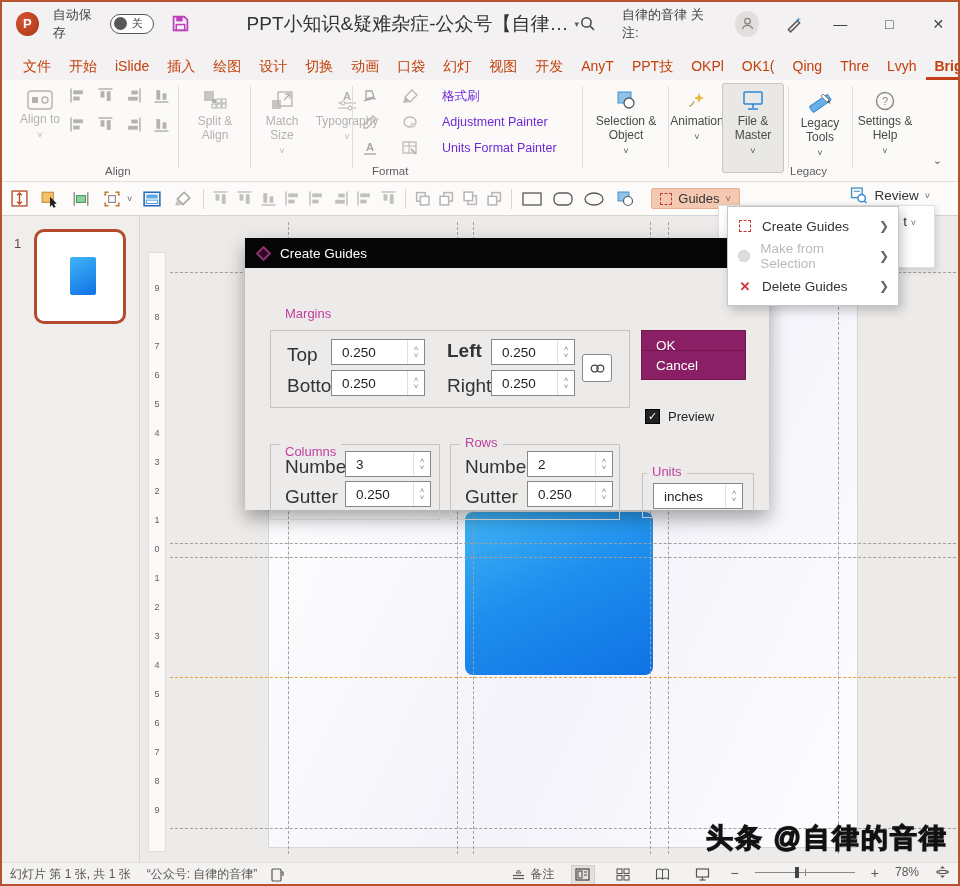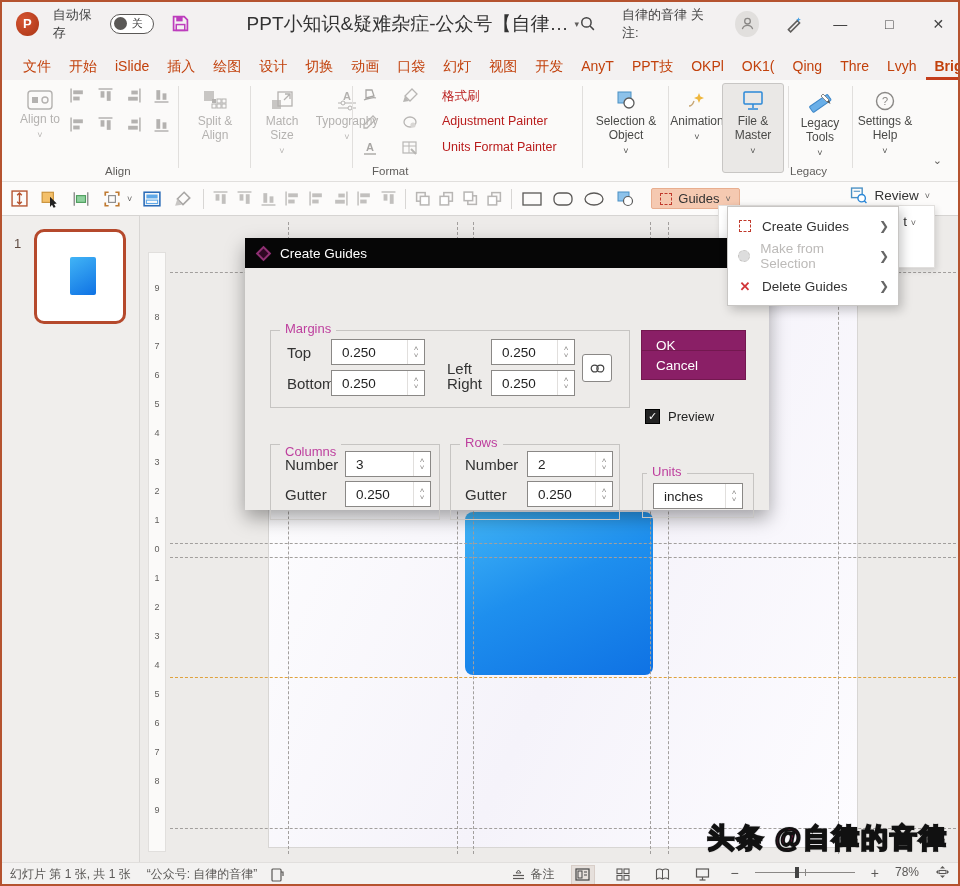--- a/index.html
+++ b/index.html
@@ -30,21 +30,21 @@
   
   .ribbon { position:absolute; left:0; top:80px; width:960px; height:102px; background:#FBFAF9; border-bottom:1px solid #E1DFDD; }
   .rb-sep { position:absolute; top:6px; width:1px; height:82px; background:#E1DFDD; }
   .bigbtn { position:absolute; top:6px; display:flex; flex-direction:column; align-items:center; gap:3px; font-size:12px; line-height:1.15; text-align:center; padding-top:4px; }
   .bigbtn.disabled { color:#B4B2B0; }
   .bigbtn.enabled { color:#4a4a48; }
   .bigbtn .cv { font-size:9px; color:inherit; }
   .selbox { position:absolute; left:722px; top:3px; width:62px; height:90px; background:#EAE8E6; border:1px solid #C8C6C4; border-radius:3px; }
   .grp-label { position:absolute; top:85px; font-size:11.5px; color:#605E5C; }
   .icongrid { position:absolute; left:70px; top:8px; width:104px; display:grid; grid-template-columns:repeat(4,1fr); grid-row-gap:14px; grid-column-gap:8px; color:#B4B2B0; }
-  .fmt-row { position:absolute; left:362px; display:flex; gap:24px; font-size:12.5px; color:#b91c1c; }
+  .fmt-row { position:absolute; left:362px; display:flex; align-items:center; gap:24px; font-size:12.5px; color:#6d28d9; }
   .alicon { width:15px; height:15px; color:inherit; }
 
   
   .qbar { position:absolute; left:0; top:182px; width:960px; height:34px; background:#FCFBFA; border-bottom:1px solid #D6D4D2; display:flex; align-items:center; padding:0 8px; gap:9px; }
   .qicon { width:22px; height:22px; display:flex; align-items:center; justify-content:center; }
   .qsep { width:1px; height:20px; background:#D8D6D4; }
   .guides-btn { display:flex; align-items:center; gap:6px; background:#F5C9B1; border:1px solid #E8AE8F; border-radius:2px; padding:2px 8px; font-size:13px; color:#333; margin-left:6px; }
   .dash-red { width:12px; height:12px; border:1.5px dashed #C0392B; position:relative; }
   .review-btn { position:absolute; right:30px; top:5px; display:flex; align-items:center; gap:6px; font-size:13.5px; color:#333; }
 
@@ -60,30 +60,30 @@
   .thumb .mini { position:absolute; left:33px; top:25px; width:26px; height:38px; border-radius:2px; background:linear-gradient(150deg,#41B4F6,#0F72E4); }
 
   .canvas { position:absolute; left:140px; top:0; width:820px; height:646px; background:#EDEBE9; }
   .ruler { position:absolute; left:8px; top:36px; width:18px; height:600px; background:#FBFAF9; border:1px solid #E1DFDD; }
   .ruler span { position:absolute; left:0; width:16px; text-align:center; font-size:9px; color:#605E5C; }
   .slide { position:absolute; left:128px; top:36px; width:590px; height:596px; background:linear-gradient(115deg,#ffffff 0%, #f5f3fa 55%, #fdfcff 100%); border:1px solid #D8D6D4; z-index:1; }
   .shape-blue { position:absolute; left:325px; top:296px; width:188px; height:163px; border-radius:8px; background:linear-gradient(155deg,#41B4F6 0%,#1E8FEE 45%,#0F72E4 100%); z-index:2; }
   .vguide { position:absolute; top:6px; bottom:8px; width:0; border-left:1px dashed #A29F9D; z-index:3; }
   .hguide { position:absolute; left:30px; right:4px; height:0; border-top:1px dashed #A29F9D; z-index:3; }
   .hguide.orange { border-top:1px dashed #E0A23C; }
-  .watermark { position:absolute; right:12px; bottom:6px; z-index:4; font-size:27px; font-weight:bold; letter-spacing:2px; color:#be185d; -webkit-text-stroke:2px #111; text-shadow:0 0 2px #000; }
+  .watermark { position:absolute; right:12px; bottom:6px; z-index:4; font-size:27px; font-weight:normal; letter-spacing:2px; color:#404040; -webkit-text-stroke:2px #111; text-shadow:0 0 2px #000; }
 
   
   .dialog { position:absolute; left:245px; top:238px; width:524px; height:272px; z-index:50; box-shadow:0 8px 18px rgba(0,0,0,.35); }
   .dlg-title { height:30px; background:#060606; color:#fff; font-size:13.5px; display:flex; align-items:center; padding-left:13px; gap:11px; }
   .diamond { width:11px; height:11px; background:#2E0823; border:2.5px solid #8E3072; transform:rotate(45deg); }
   .dlg-body { position:relative; height:242px; background:#EDEBE9; }
   .group { position:absolute; border:1px solid #C6C4C2; }
   .group-label { position:absolute; top:-9px; left:10px; padding:0 5px; background:#EDEBE9; color:#BE3F9E; font-size:13px; }
-  .flabel { position:absolute; font-size:15px; color:#333; }
+  .flabel { position:absolute; font-size:19px; color:#333; }
   .spin { position:absolute; height:26px; background:#fff; border:1px solid #8A8886; display:flex; }
   .spin .val { flex:1; font-size:13.5px; color:#222; display:flex; align-items:center; padding-left:10px; }
   .spin .btns { width:17px; border-left:1px solid #E1DFDD; display:flex; flex-direction:column; align-items:center; justify-content:center; color:#8A8886; font-size:8px; line-height:7px; }
   .linkbtn { position:absolute; width:30px; height:28px; background:#fff; border:1px solid #8A8886; border-radius:3px; display:flex; align-items:center; justify-content:center; }
   .dlgbtn { position:absolute; left:396px; width:105px; height:30px; background:#8A1F66; color:#fff; font-size:13.5px; display:flex; align-items:center; padding-left:14px; border:1px solid #73184F; }
   .chk { position:absolute; display:flex; align-items:center; gap:8px; font-size:13px; color:#222; }
   .chk .box { width:15px; height:15px; background:#222; color:#fff; font-size:11px; display:flex; align-items:center; justify-content:center; border:1px solid #000; }
 
   
   .menu { position:absolute; left:727px; top:206px; width:172px; background:#fff; border:1px solid #C8C6C4; box-shadow:3px 4px 10px rgba(0,0,0,.22); z-index:60; padding:4px 0; }
@@ -523,27 +523,27 @@
 </div>
 
 <div class="dialog">
   <div class="dlg-title">
     <span class="diamond"></span>
     <span>Create Guides</span>
   </div>
   <div class="dlg-body">
 
     <div class="group" style="left:25px; top:62px; width:360px; height:78px;"></div>
-    <span class="group-label" style="left:35px; top:53px;">Margins</span>
+    <span class="group-label" style="left:35px; top:38px;">Margins</span>
     <span class="flabel" style="left:42px; top:76px;">Top</span>
     <div class="spin" style="left:86px; top:71px; width:94px;">
       <span class="val">0.250</span>
         <span class="btns">˄<br>˅</span>
     </div>
-    <span class="flabel" style="left:202px; top:92px;">Left</span>
+    <span class="flabel" style="left:202px; top:72px;font-weight:bold;">Left</span>
     <div class="spin" style="left:246px; top:71px; width:84px;">
       <span class="val">0.250</span>
         <span class="btns">˄<br>˅</span>
     </div>
     <span class="flabel" style="left:42px; top:107px;">Bottom</span>
     <div class="spin" style="left:86px; top:102px; width:94px;">
       <span class="val">0.250</span>
         <span class="btns">˄<br>˅</span>
     </div>
     <span class="flabel" style="left:202px; top:107px;">Right</span>

